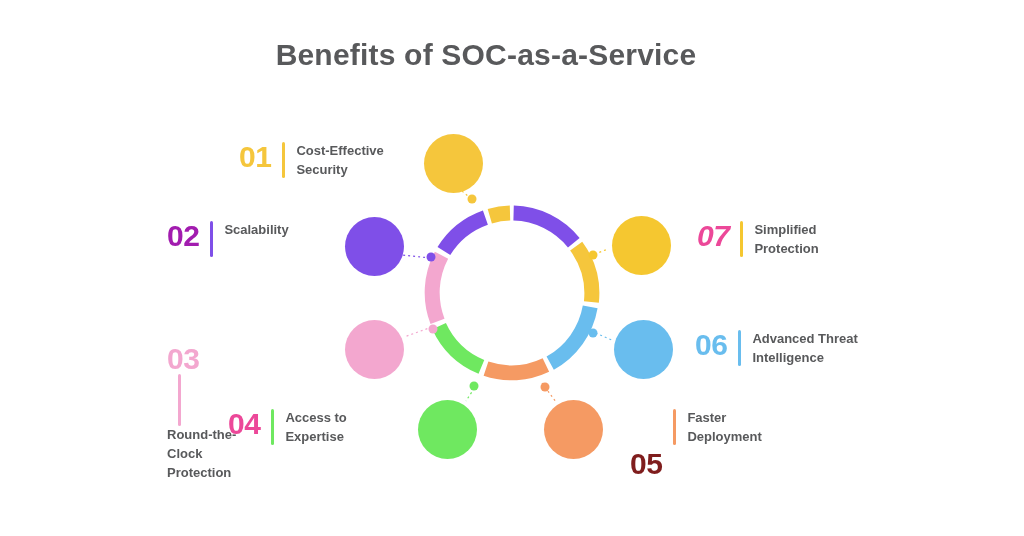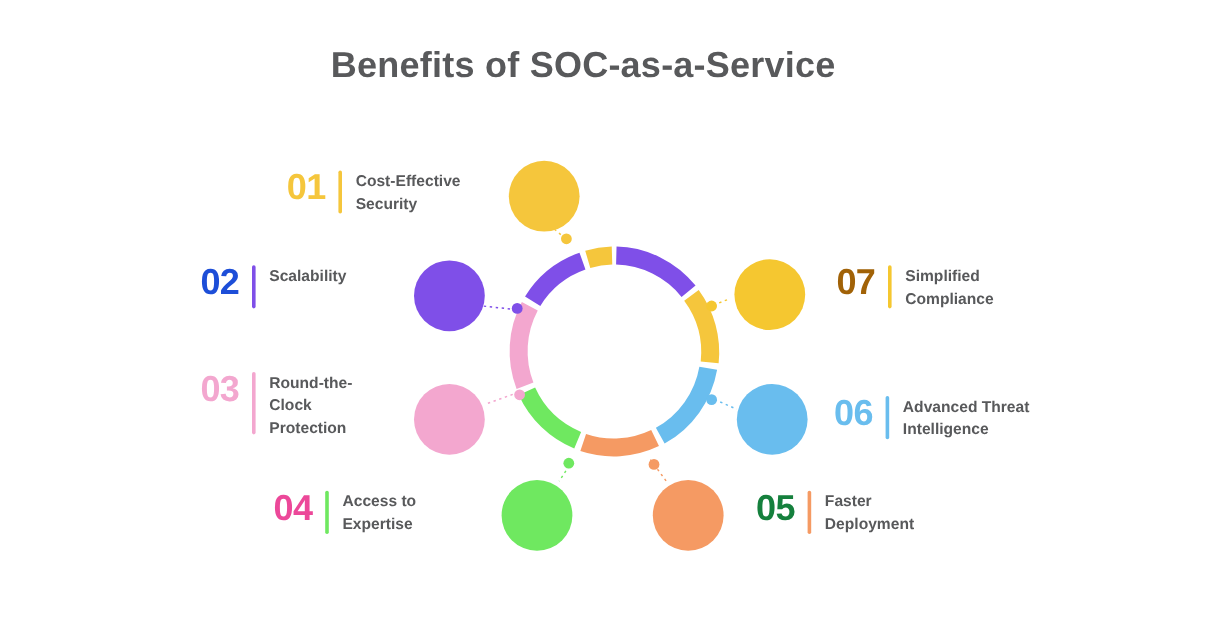--- a/index.html
+++ b/index.html
@@ -119,54 +119,54 @@
   <div class="bubble" style="left:612px; top:216px; width:59px; height:59px; background:#f5c730;"></div>
 
   <div class="item" style="left:239px; top:142px;">
     <span class="item-num" style="color:#f5c63c;">01</span>
     <span class="item-bar" style="height:36px; background:#f5c63c;"></span>
     <span class="item-label">Cost-Effective
 Security</span>
   </div>
 
   <div class="item" style="left:167px; top:221px;">
-    <span class="item-num" style="color:#1d4ed8;">02</span>
+    <span class="item-num" style="color:#a21caf;">02</span>
     <span class="item-bar" style="height:36px; background:#7f4fe8;"></span>
     <span class="item-label">Scalability</span>
   </div>
 
-  <div class="item" style="left:167px; top:310px;">
+  <div class="item" style="left:167px; top:344px;flex-direction:column;">
     <span class="item-num" style="color:#f3a7cf;">03</span>
     <span class="item-bar" style="height:52px; background:#f3a7cf;"></span>
     <span class="item-label">Round-the-
 Clock
 Protection</span>
   </div>
 
   <div class="item" style="left:228px; top:409px;">
     <span class="item-num" style="color:#ec4899;">04</span>
     <span class="item-bar" style="height:36px; background:#6fe860;"></span>
     <span class="item-label">Access to
 Expertise</span>
   </div>
 
   <div class="item" style="left:630px; top:409px;">
-    <span class="item-num" style="color:#15803d;">05</span>
+    <span class="item-num" style="color:#7f1d1d;margin-top:40px;">05</span>
     <span class="item-bar" style="height:36px; background:#f59a63;"></span>
     <span class="item-label">Faster
 Deployment</span>
   </div>
 
   <div class="item" style="left:695px; top:330px;">
     <span class="item-num" style="color:#69bdee;">06</span>
     <span class="item-bar" style="height:36px; background:#69bdee;"></span>
     <span class="item-label">Advanced Threat
 Intelligence</span>
   </div>
 
   <div class="item" style="left:697px; top:221px;">
-    <span class="item-num" style="color:#a16207;">07</span>
+    <span class="item-num" style="color:#ec4899;font-style:italic;">07</span>
     <span class="item-bar" style="height:36px; background:#f5c730;"></span>
     <span class="item-label">Simplified
-Compliance</span>
+Protection</span>
   </div>
 
 </div>
 
 </body></html>

